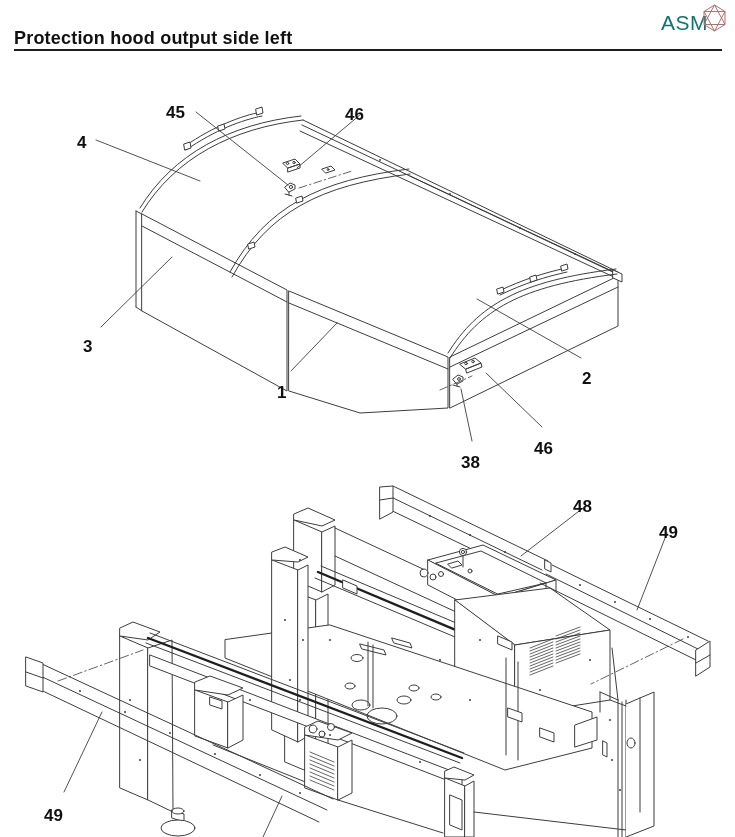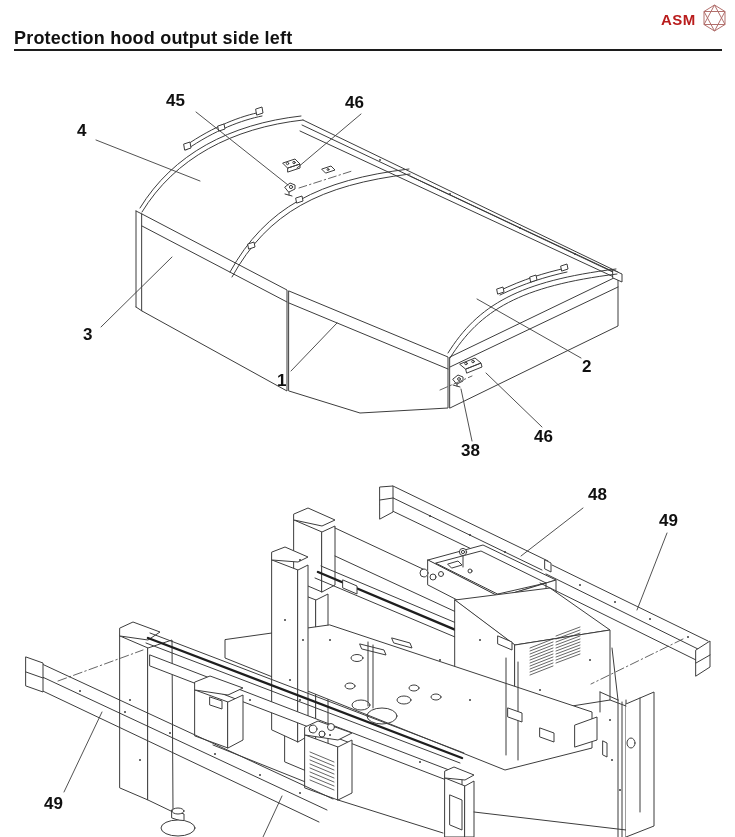--- a/index.html
+++ b/index.html
@@ -4,28 +4,28 @@
 <style>
   * { margin:0; padding:0; box-sizing:border-box; }
   html,body { width:735px; height:837px; background:#ffffff; overflow:hidden;
               font-family:"Liberation Sans", sans-serif; }
   #page { position:relative; width:735px; height:837px; background:#fff; }
 
   .title { position:absolute; left:14px; top:28px; font-size:18px; font-weight:bold;
            color:#111; letter-spacing:0.2px; }
   .rule  { position:absolute; left:14px; top:49px; width:708px; height:2px; background:#1c1c1c; }
 
-  .brand { position:absolute; left:661px; top:11px; font-size:15px; font-weight:bold;
-           color:#b91c1c; letter-spacing:0.5px; }
+  .brand { position:absolute; left:661px; top:11px; font-size:21px; font-weight:normal;
+           color:#0f766e; letter-spacing:0.5px; }
   .brand-icon { position:absolute; left:701px; top:4px; }
 
   .drawing { position:absolute; left:0; top:0; width:735px; height:837px; }
 
   .callout { position:absolute; font-size:17px; font-weight:bold; color:#101010;
-             line-height:18px; white-space:nowrap; }
+             line-height:18px; white-space:nowrap;margin-top:12px; }
 </style>
 </head>
 <body>
 
 <div id="page">
 
   <div class="title">Protection hood output side left</div>
   <div class="rule"></div>
 
   <div class="brand">ASM</div>
@@ -340,17 +340,17 @@
 
   <div class="callout" style="left:166px; top:92px;">45</div>
   <div class="callout" style="left:345px; top:94px;">46</div>
   <div class="callout" style="left:77px;  top:122px;">4</div>
   <div class="callout" style="left:83px;  top:326px;">3</div>
   <div class="callout" style="left:277px; top:372px;">1</div>
   <div class="callout" style="left:582px; top:358px;">2</div>
   <div class="callout" style="left:461px; top:442px;">38</div>
   <div class="callout" style="left:534px; top:428px;">46</div>
 
-  <div class="callout" style="left:588px; top:486px;">48</div>
+  <div class="callout" style="left:573px; top:486px;">48</div>
   <div class="callout" style="left:659px; top:512px;">49</div>
   <div class="callout" style="left:44px;  top:795px;">49</div>
 
 </div>
 
 </body></html>

